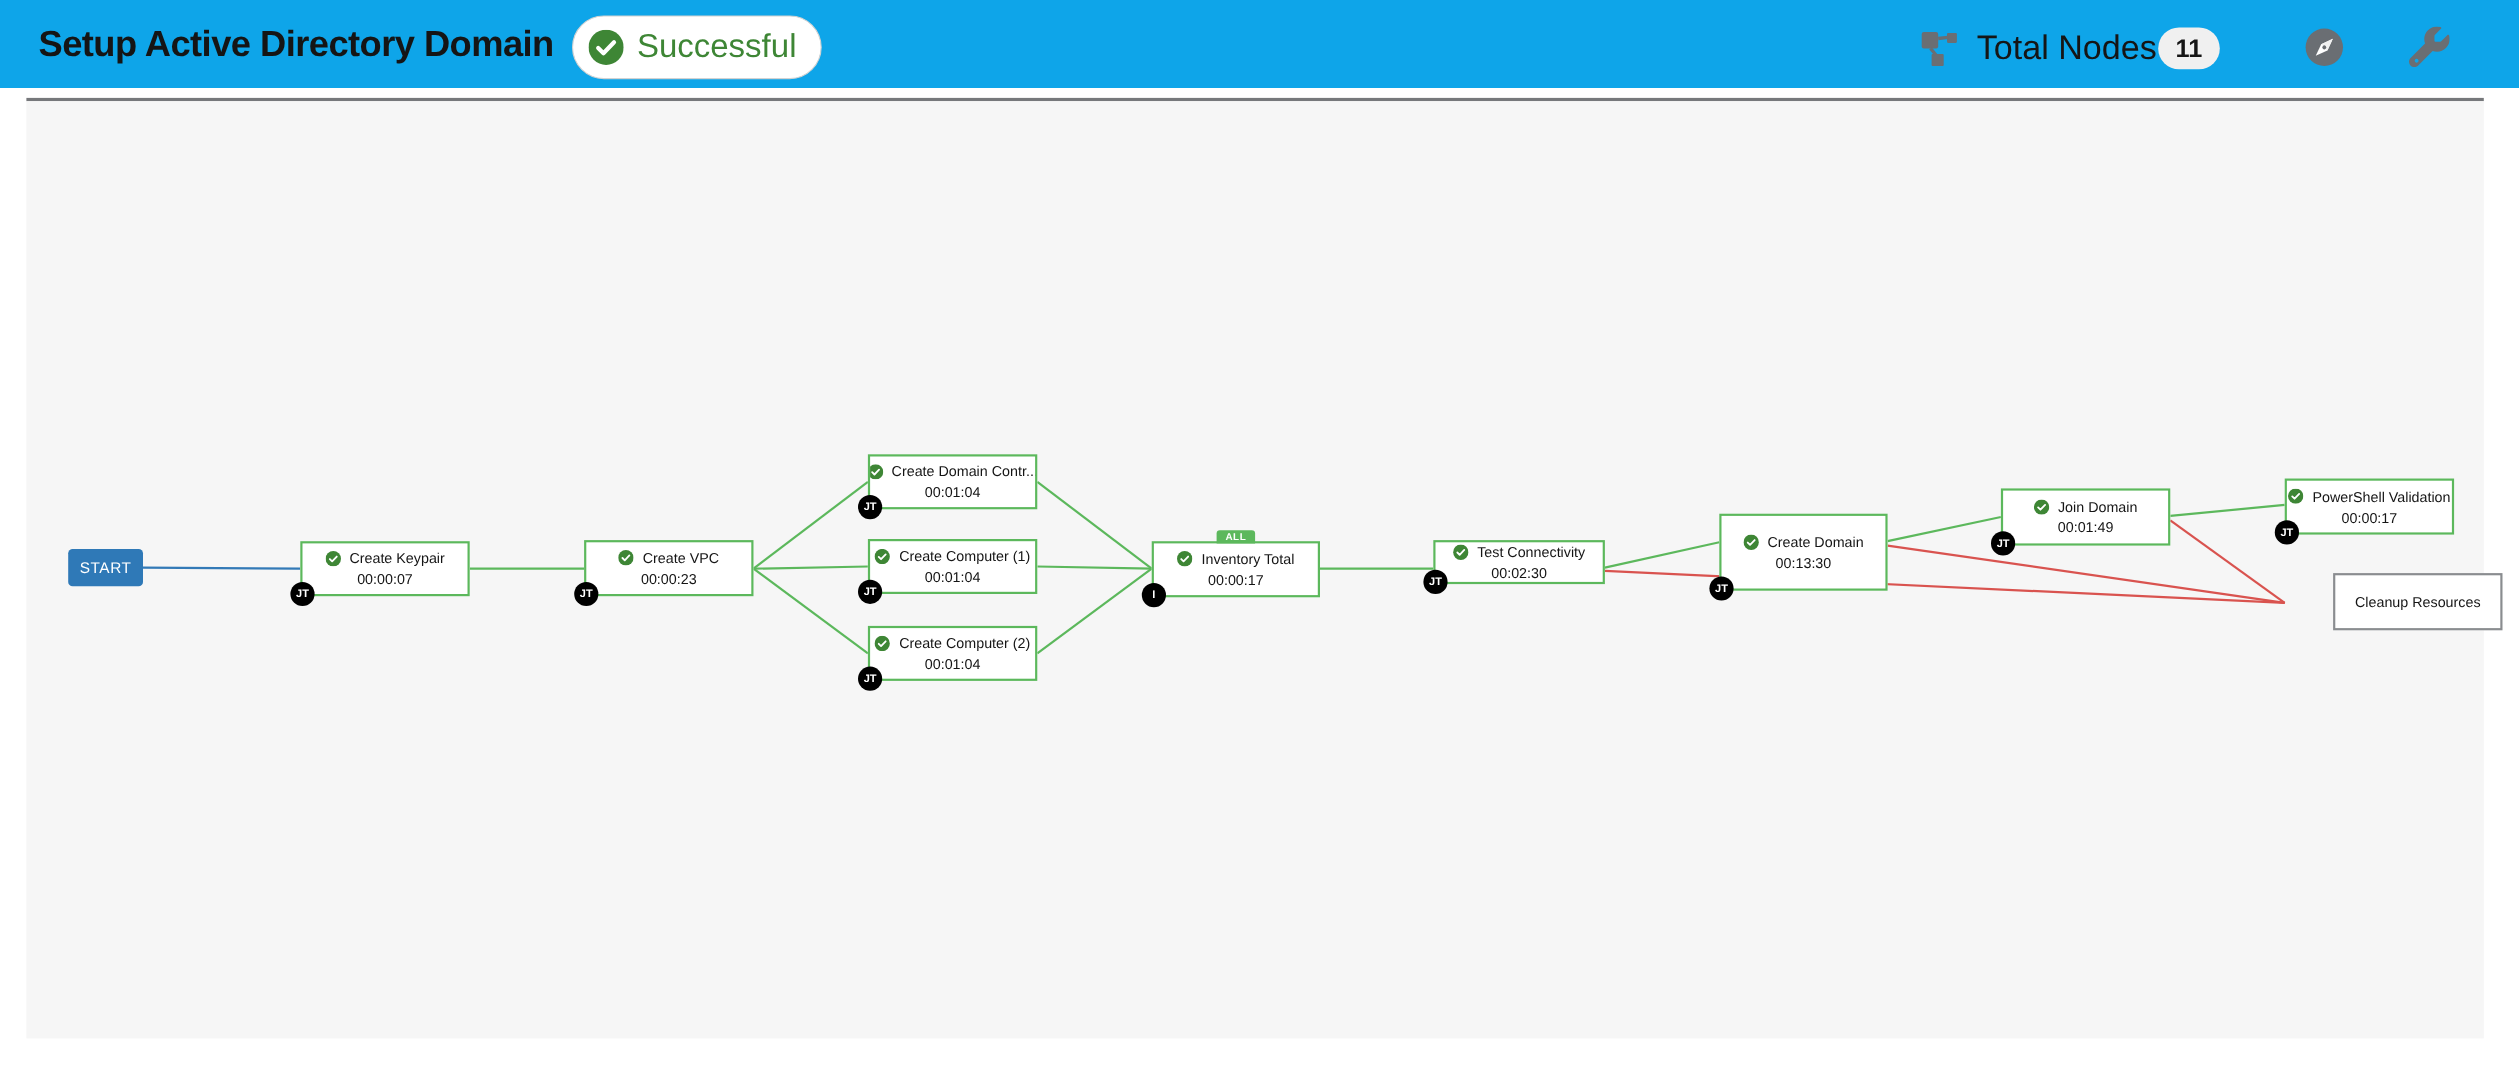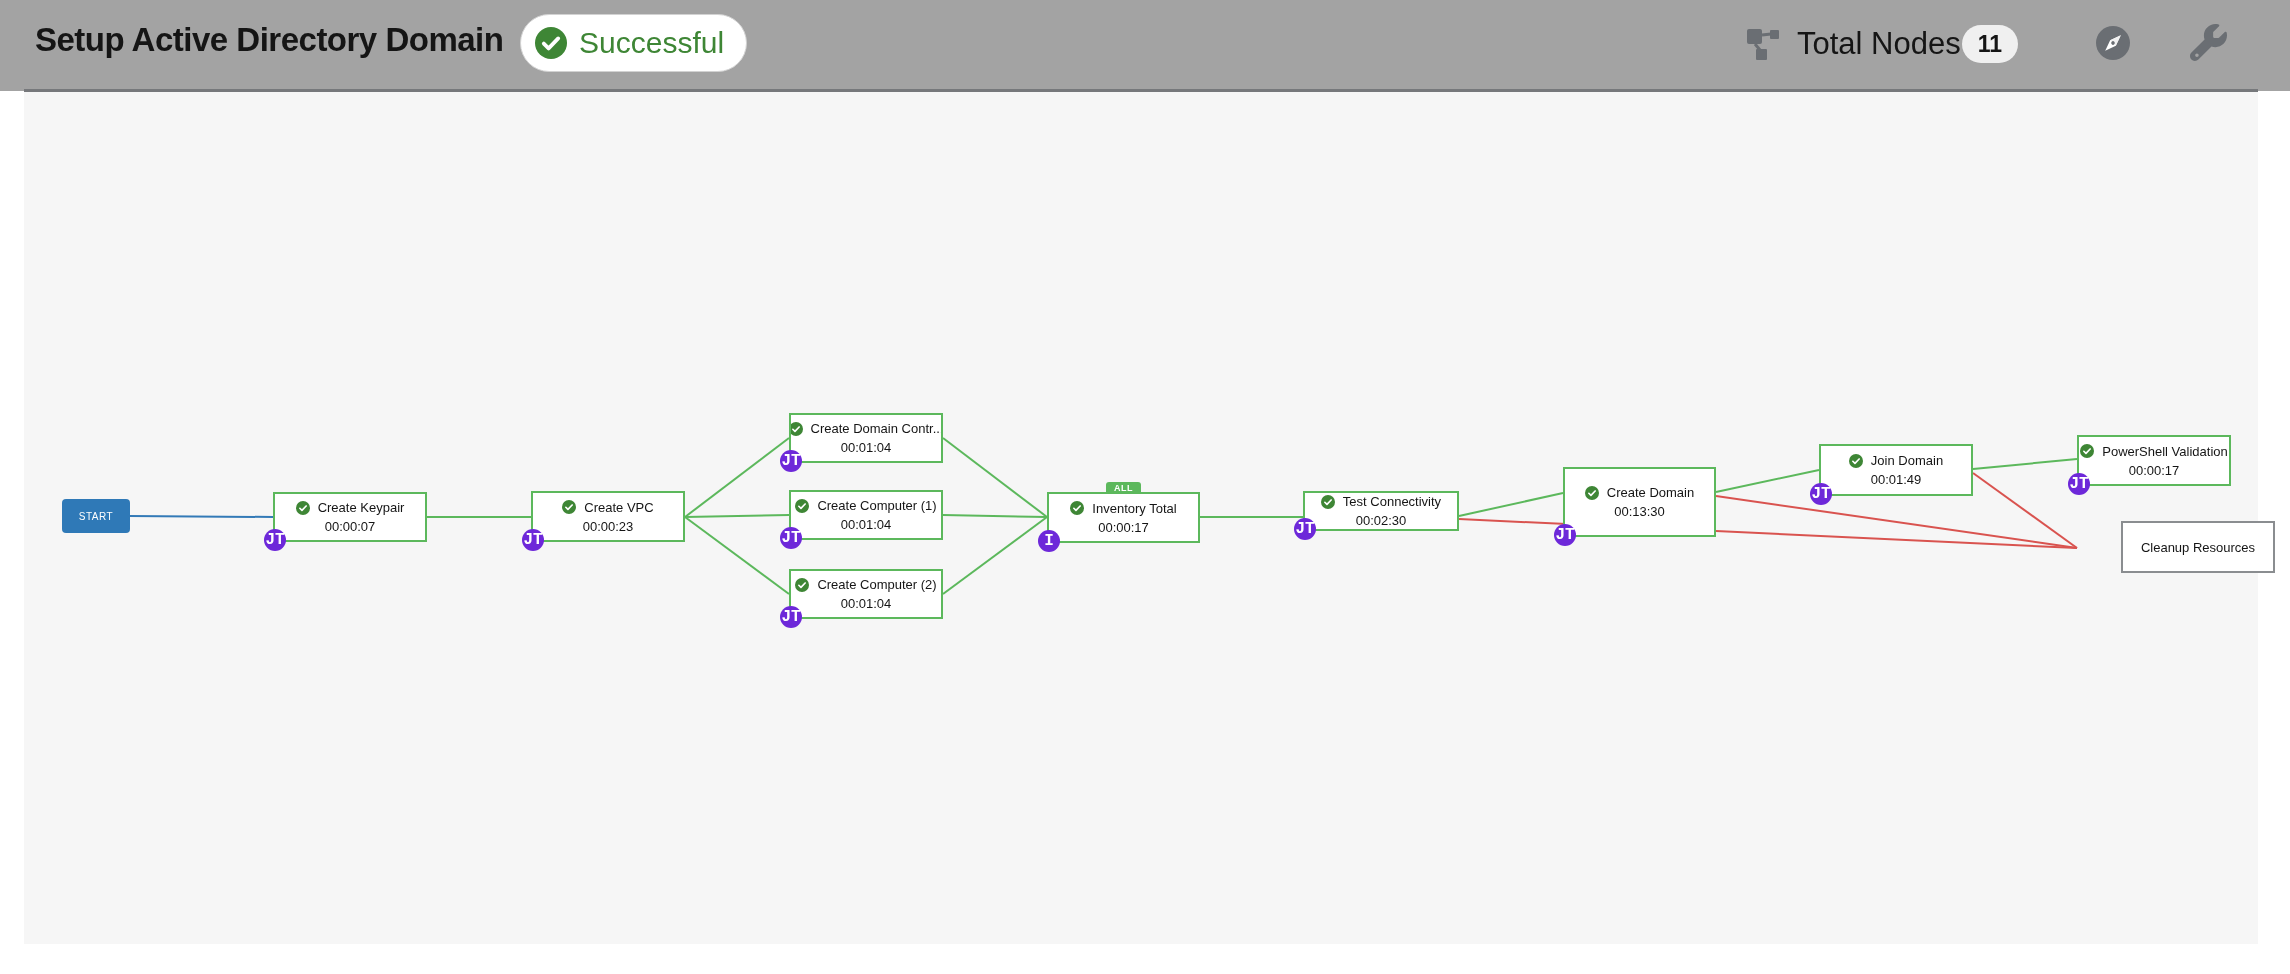--- a/index.html
+++ b/index.html
@@ -1,21 +1,21 @@
 <!DOCTYPE html>
 <html><head>
 <meta charset="utf-8">
 <style>
   html,body{margin:0;padding:0;}
   body{
     width:2290px;height:974px;position:relative;overflow:hidden;
     background:#ffffff;font-family:"Liberation Sans",sans-serif;
   }
   
-  .header{position:absolute;left:0;top:0;width:2290px;height:91px;background:#a3a3a3;}
+  .header{position:absolute;left:0;top:0;width:2290px;height:80px;background:#0ea5e9;}
   .page-title{
     position:absolute;left:35px;top:21px;font-size:33px;font-weight:700;
     color:#151515;letter-spacing:-0.5px;white-space:nowrap;
   }
   .status-pill{
     position:absolute;left:520px;top:14px;height:58px;box-sizing:border-box;
     border:1.5px solid #d2d2d2;border-radius:29px;background:#fff;
     display:flex;align-items:center;gap:12px;padding:0 22px 0 14px;
   }
   .status-pill .label{font-size:30px;color:#3e8635;}
@@ -34,37 +34,37 @@
     position:absolute;left:24px;top:89px;width:2234px;height:3px;background:#76787b;
   }
   
   .canvas{
     position:absolute;left:24px;top:92px;width:2234px;height:852px;background:#f6f6f6;
   }
   #edges{position:absolute;left:0;top:0;width:2290px;height:974px;z-index:1;pointer-events:none;}
   
   .start-node{
     position:absolute;z-index:2;background:#2f79b7;border-radius:4px;
-    color:#fff;font-size:10px;letter-spacing:0.5px;
+    color:#fff;font-size:14px;letter-spacing:0.5px;
     display:flex;align-items:center;justify-content:center;cursor:pointer;
   }
   .wf-node{
     position:absolute;z-index:2;background:#ffffff;border:2px solid #5cb85c;box-sizing:border-box;
     display:flex;flex-direction:column;justify-content:center;gap:4px;cursor:pointer;
   }
   .wf-node.plain{border-color:#8a8d90;}
   .wf-node .row1{
     display:flex;align-items:center;justify-content:center;gap:8px;
     font-size:13px;color:#151515;padding:0 8px;white-space:nowrap;overflow:hidden;
   }
   .wf-node .elapsed{text-align:center;font-size:13px;color:#151515;}
   .nbadge{
     position:absolute;left:-11px;bottom:-11px;width:22px;height:22px;border-radius:50%;
-    background:#6d28d9;color:#fff;font-size:16px;font-weight:700;
-    display:flex;align-items:center;justify-content:center;z-index:3;font-family:Liberation Mono, monospace;
+    background:#000000;color:#fff;font-size:10px;font-weight:700;
+    display:flex;align-items:center;justify-content:center;z-index:3;
   }
   .link-badge{
     position:absolute;top:-12px;left:57px;height:12px;background:#5cb85c;color:#fff;
     font-size:9px;font-weight:700;padding:0 8px;border-radius:3px 3px 0 0;
     display:flex;align-items:center;justify-content:center;letter-spacing:0.5px;
   }
 </style>
 </head>
 <body>
 

